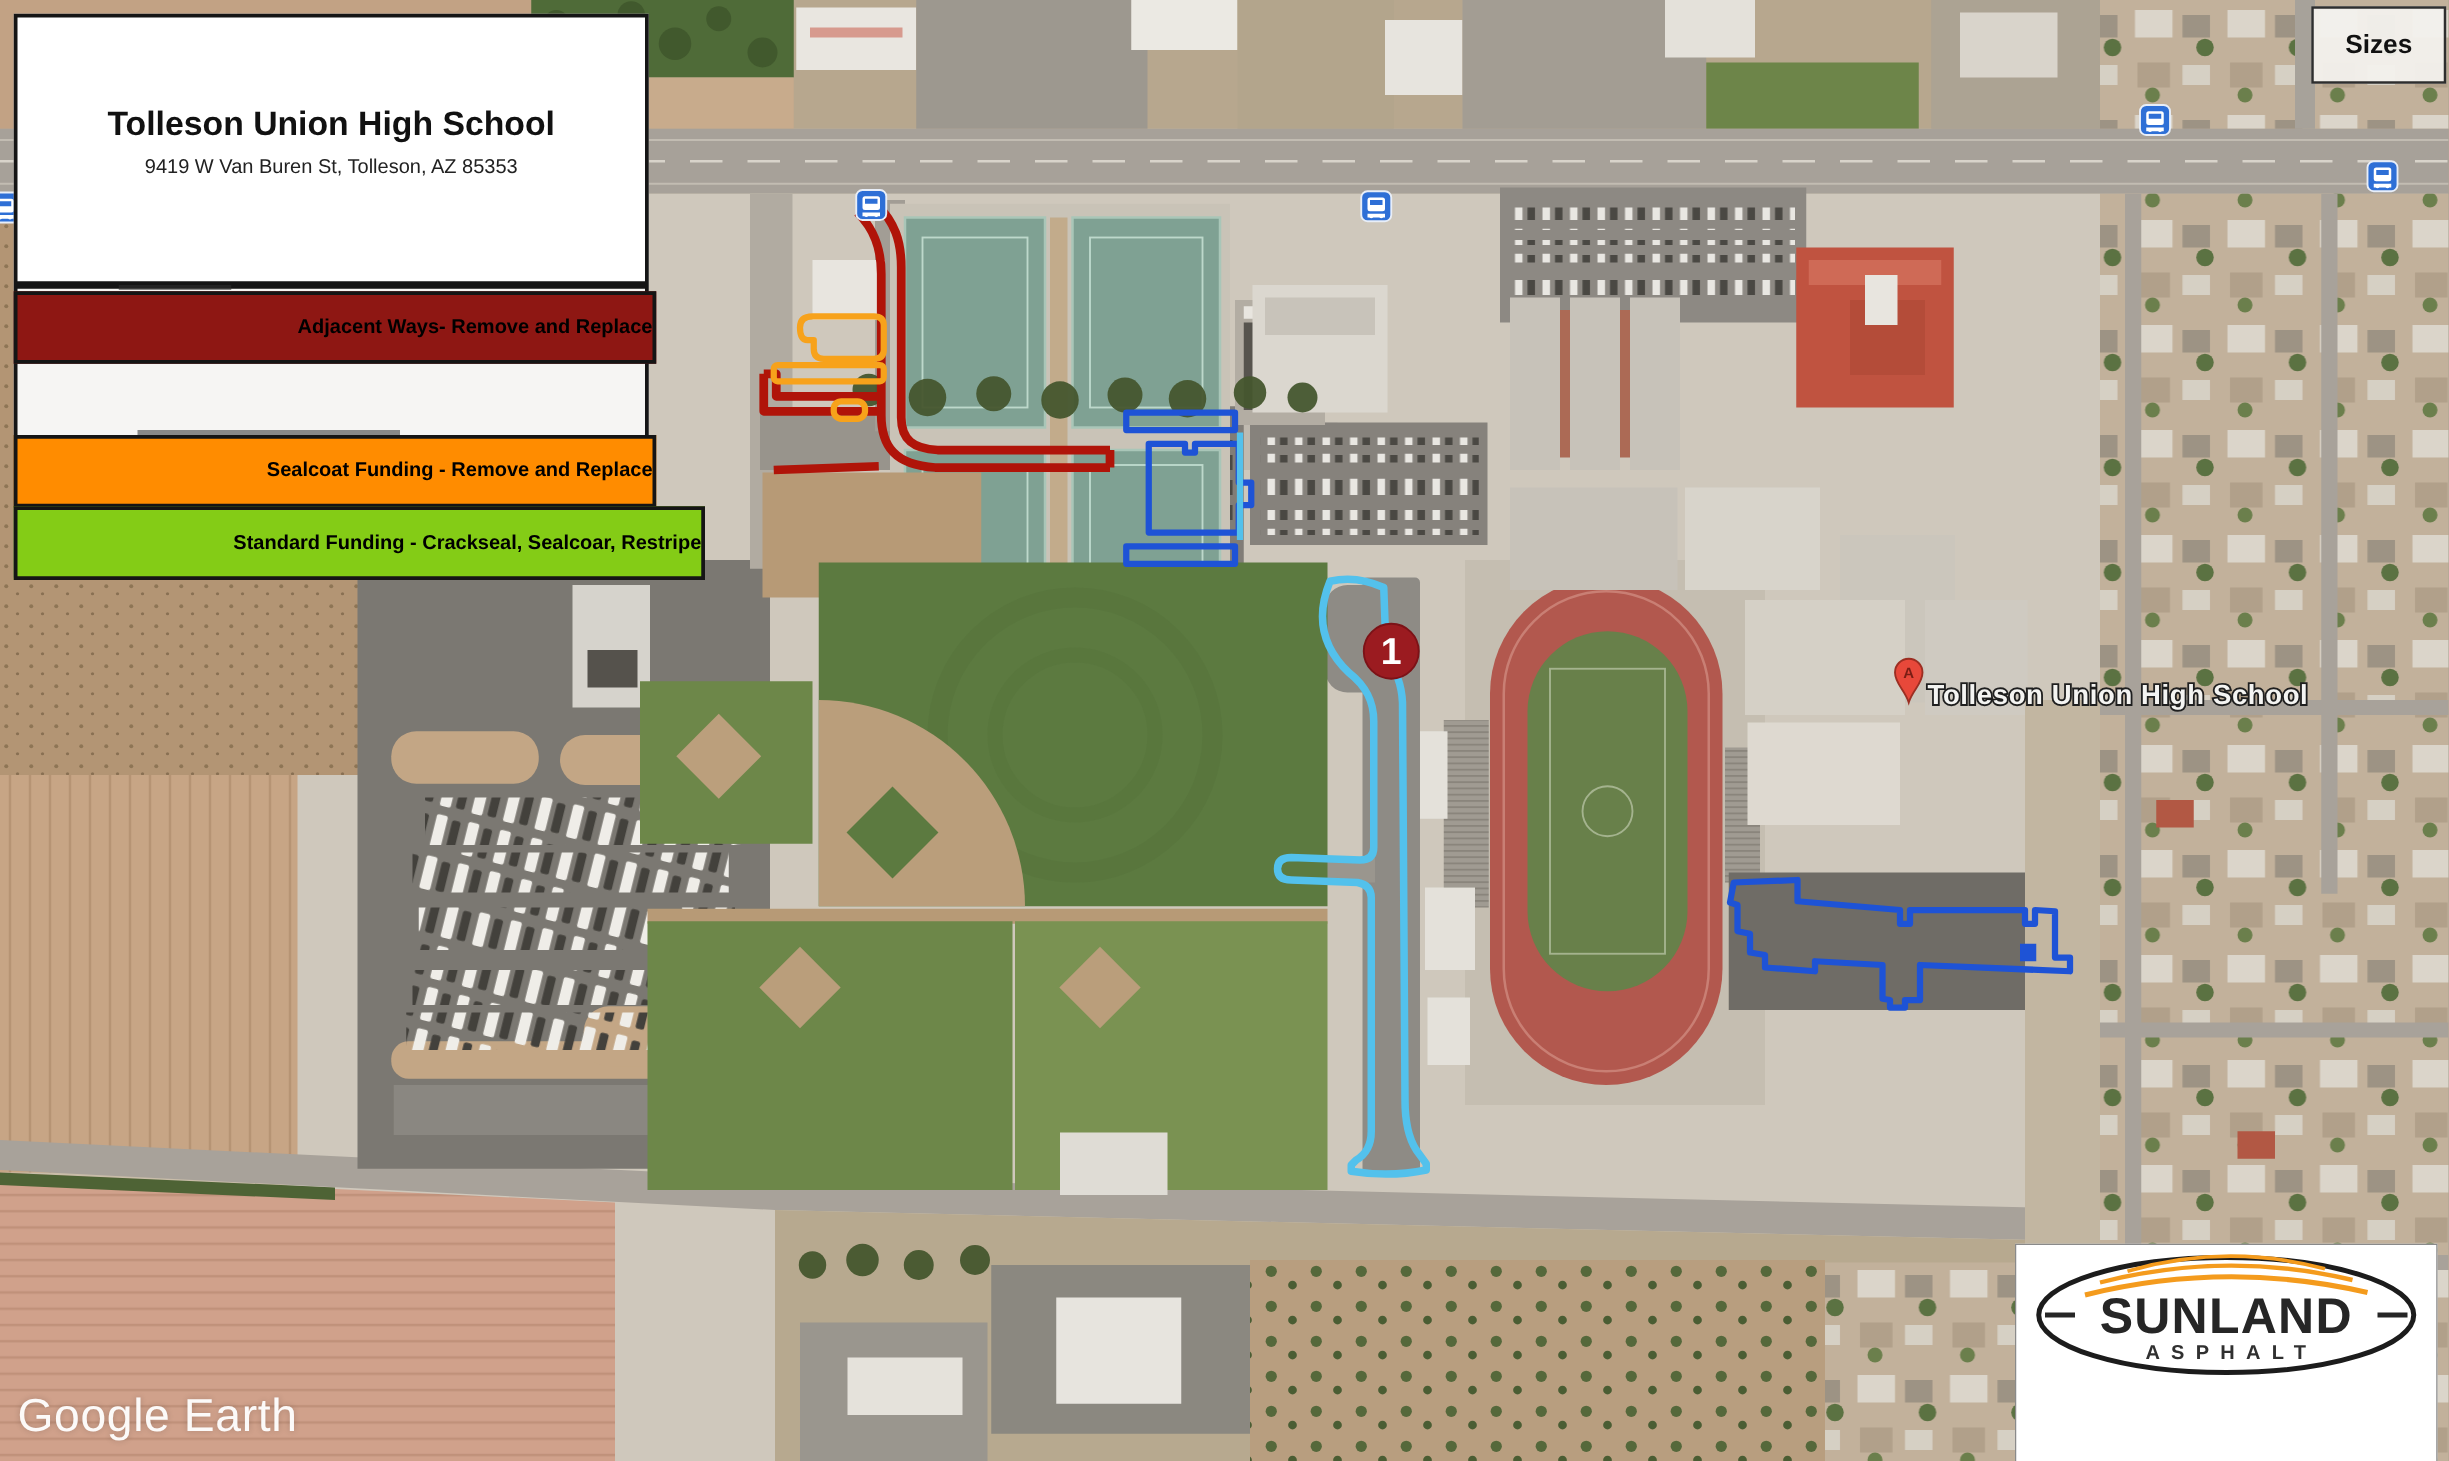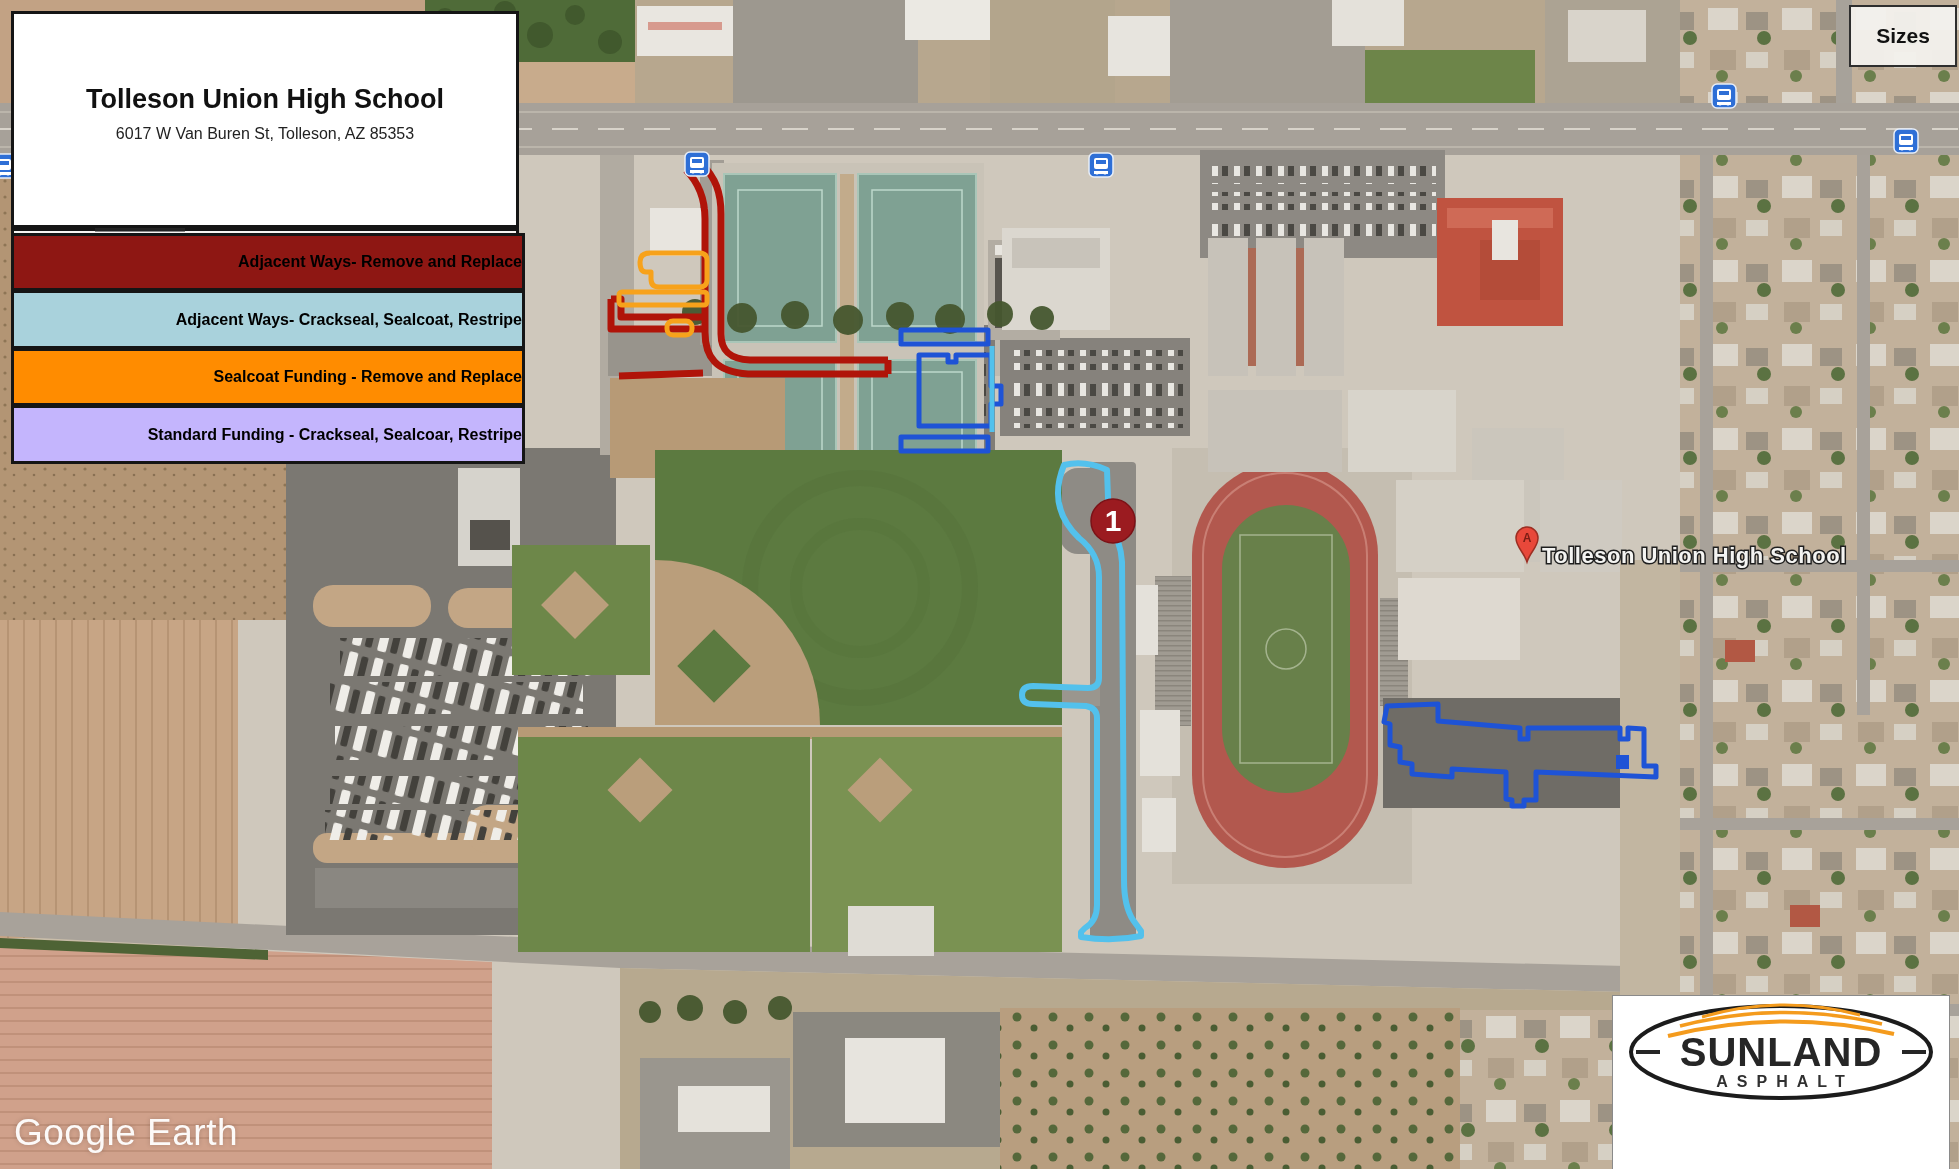--- a/index.html
+++ b/index.html
@@ -332,33 +332,30 @@
 
 <div class="panel" id="under-sheet"></div>
 <div class="frag" style="left:95px;top:228px;width:90px;height:4px;background:#2f2f2f;opacity:.55"></div>
 <div class="frag" style="left:120px;top:285px;width:150px;height:4px;background:#2f2f2f;opacity:.55"></div>
 <div class="frag" style="left:290px;top:284px;width:55px;height:6px;background:#2d4fd0"></div>
 <div class="frag" style="left:110px;top:344px;width:210px;height:4px;background:#2f2f2f;opacity:.55"></div>
 <div class="frag" style="left:105px;top:401px;width:180px;height:4px;background:#2f2f2f;opacity:.55"></div>
 
 <div class="panel" id="info-panel">
   <div class="title">Tolleson Union High School</div>
-  <div class="addr">6017 W Van Buren St, Tolleson, AZ 85353</div>
+  <div class="addr">9419 W Van Buren St, Tolleson, AZ 85353</div>
 </div>
 
 <div class="lbar" style="top: 233px; height: 52px; background-color: rgb(142, 23, 19);">
   <span>Adjacent Ways- Remove and Replace</span>
 </div>
-<div class="lbar" style="top: 290px; height: 53px; background-color: rgb(169, 210, 220);">
-  <span>Adjacent Ways- Crackseal, Sealcoat, Restripe</span>
-</div>
 <div class="lbar" style="top: 348px; height: 52px; background-color: rgb(255, 140, 0);">
   <span>Sealcoat Funding - Remove and Replace</span>
 </div>
-<div class="lbar" style="top: 405px; height: 53px; background-color: #c4b5fd;">
+<div class="lbar" style="top: 405px; height: 53px; background-color: #84cc16; padding-left: 39px;">
   <span>Standard Funding - Crackseal, Sealcoar, Restripe</span>
 </div>
 
 <div class="panel" id="legend-box">
   <span>Sizes</span>
 </div>
 
 <div class="panel" id="sunland-box">
   <svg width="330" height="100" viewBox="0 0 330 100">
     <ellipse cx="165" cy="52" rx="150" ry="46" fill="#ffffff" stroke="#1c1c1c" stroke-width="4"></ellipse>

